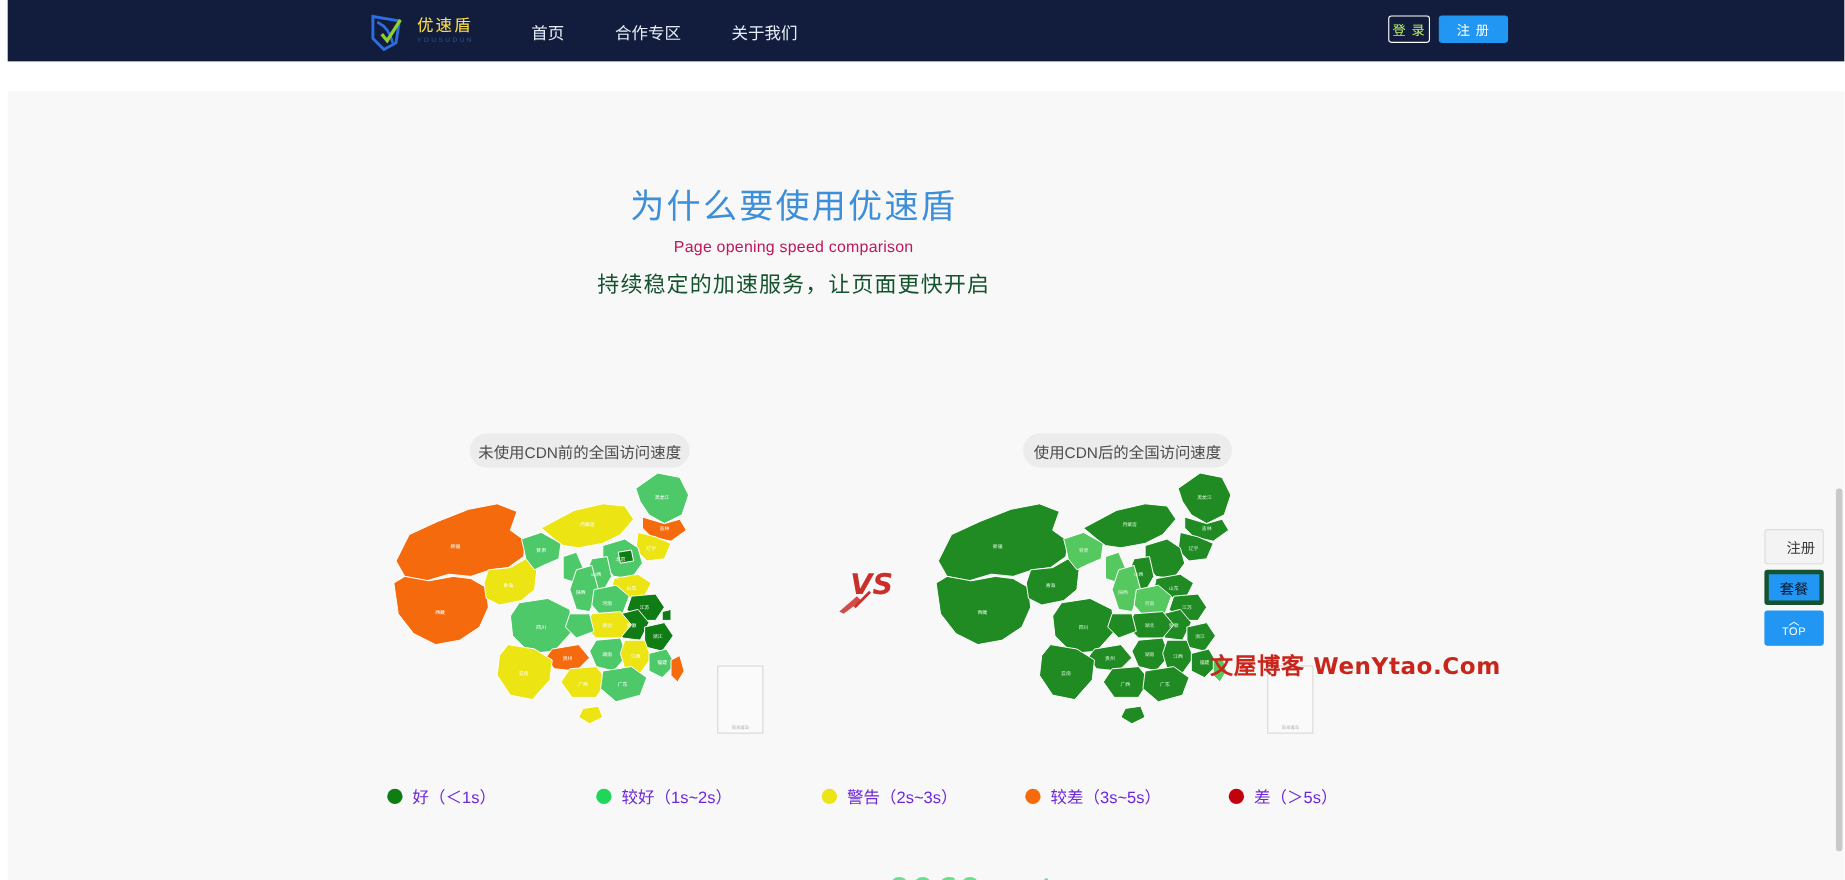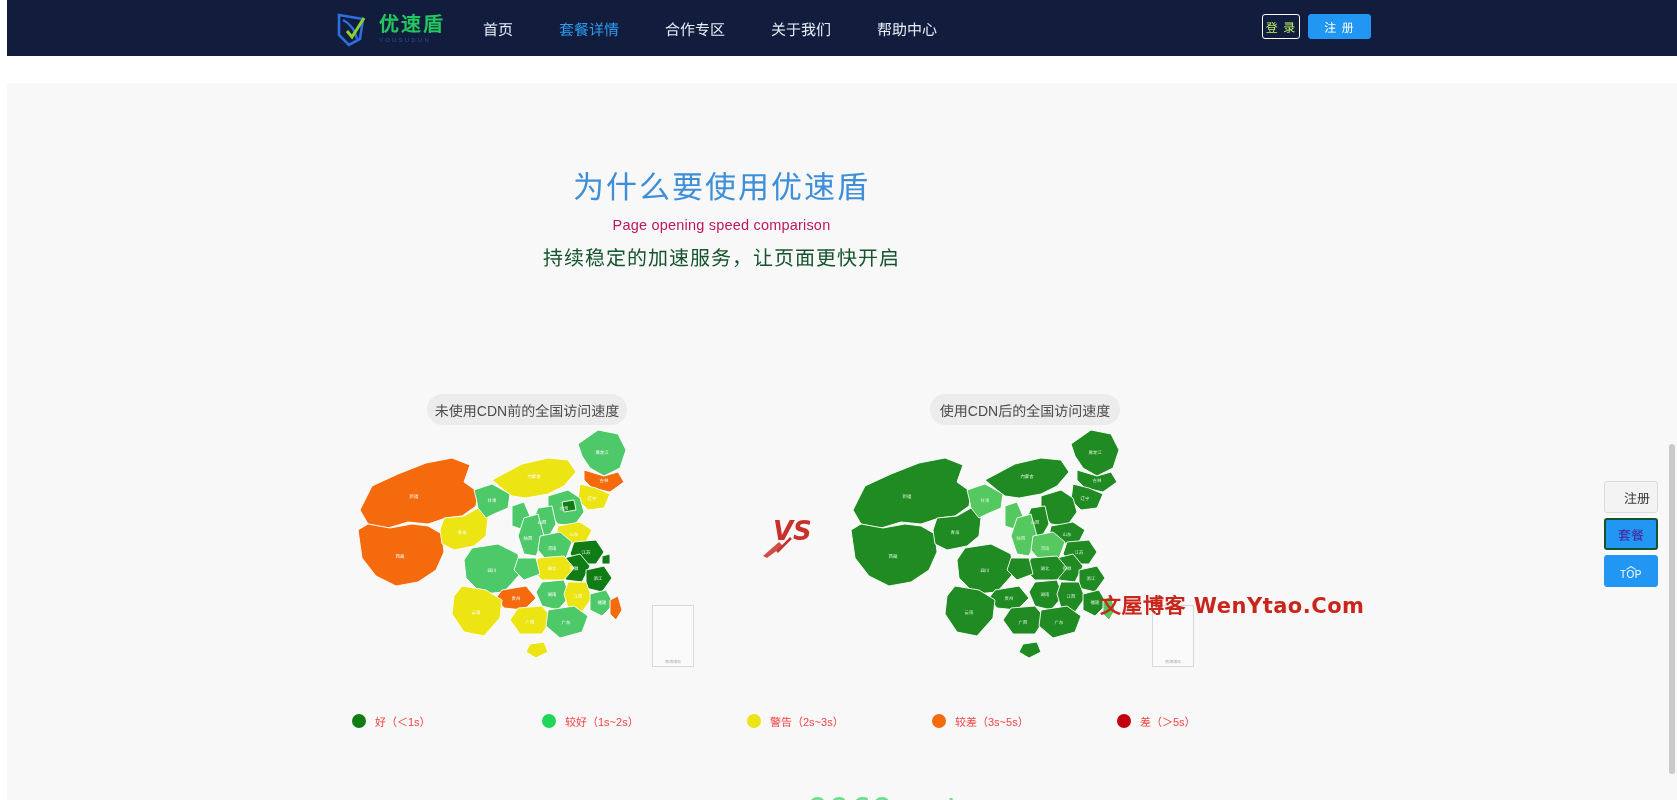--- a/index.html
+++ b/index.html
@@ -26,21 +26,21 @@
     display: flex; align-items: center;
   }
   .logo-wrap {
     position: absolute; left: 333px; top: 8px;
     display: flex; align-items: center; gap: 6px;
     height: 40px;
   }
   .logo-mark { width: 40px; height: 38px; display: block; }
   .logo-text { display: flex; flex-direction: column; line-height: 1; }
   .logo-cn {
-    font-size: 20px; font-weight: bold; color: #22c55e;
+    font-size: 15px; font-weight: normal; color: #fde047;
     letter-spacing: 2px;
   }
   .logo-en {
     font-size: 6px; color: #2a4f8f; letter-spacing: 2.2px;
     margin-top: 3px;
   }
   .nav-links {
     position: absolute; left: 460px; top: 0;
     height: 56px; display: flex; align-items: center;
   }
@@ -148,42 +148,42 @@
   
   .legend {
     position: absolute; top: 630px; left: 352px;
     width: 820px; height: 22px;
   }
   .legend-item {
     position: absolute; display: flex; align-items: center; gap: 9px;
     white-space: nowrap;
   }
   .legend-dot { width: 14px; height: 14px; border-radius: 50%; display: block; }
-  .legend-label { font-size: 11px; color: #ef4444; }
+  .legend-label { font-size: 15px; color: #6d28d9; }
 
   
   .watermark-bottom {
     position: absolute; left: 0; top: 708px; width: 1677px;
     text-align: center; font-size: 33px; color: #6ede8d;
     font-family: "DejaVu Sans", sans-serif;
     letter-spacing: 0.5px;
   }
 
   
   .rail {
     position: absolute; right: 19px; top: 481px;
     width: 54px; display: flex; flex-direction: column; gap: 5px;
   }
   .rail-btn {
     width: 54px; height: 32px; border-radius: 3px;
     font-size: 13px; display: flex; align-items: center;
     justify-content: center; cursor: pointer;
   }
   .rail-register { background: #f3f3f3; color: #3a3a3a; border: 1px solid #dcdcdc; padding-left: 12px; }
-  .rail-package  { background: #2196f3; color: #4c1d95; border: 2px solid #14532d; }
+  .rail-package  { background: #2196f3; color: #0f172a; border: 4px solid #14532d; }
   .rail-top {
     background: #2196f3; color: #ffffff; border: 1px solid #2196f3;
     flex-direction: column; gap: 0; line-height: 1;
   }
   .rail-top .caret { font-size: 10px; line-height: 8px; }
   .rail-top .lbl   { font-size: 10px; letter-spacing: 0.5px; }
 
   
   .scroll-sliver {
     position: absolute; right: 2px; top: 444px;
@@ -205,24 +205,22 @@
         <path d="M14 22 L19 28 L31 9" fill="none" stroke="#8ed12f" stroke-width="3"></path>
       </svg>
       <span class="logo-text">
         <span class="logo-cn">优速盾</span>
         <span class="logo-en">YOUSUDUN</span>
       </span>
     </div>
 
     <div class="nav-links">
       <div class="nav-item">首页</div>
-      <div class="nav-item active">套餐详情</div>
       <div class="nav-item">合作专区</div>
       <div class="nav-item">关于我们</div>
-      <div class="nav-item">帮助中心</div>
     </div>
 
     <div class="nav-actions">
       <div class="btn-login">登 录</div>
       <div class="btn-register">注 册</div>
     </div>
   </div>
 
   <div class="sub-strip"></div>
 

